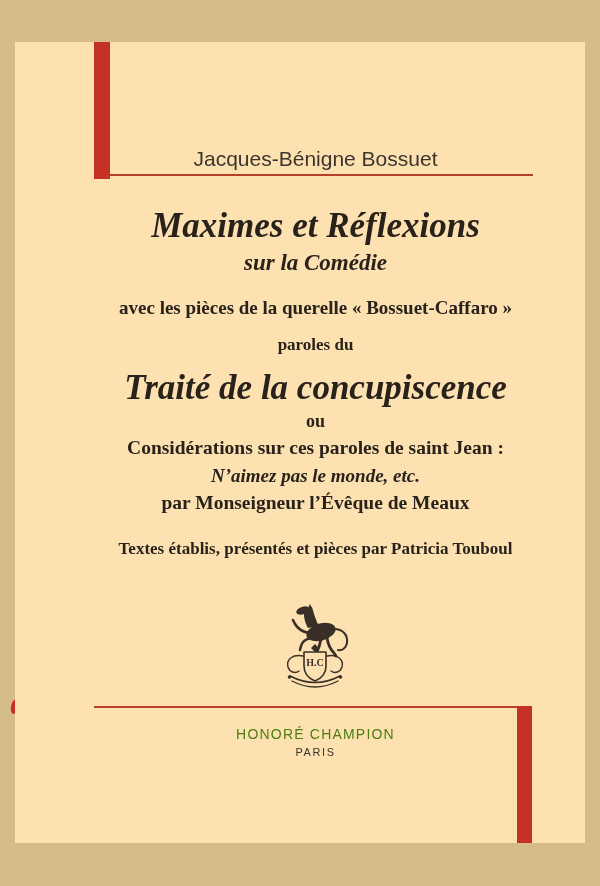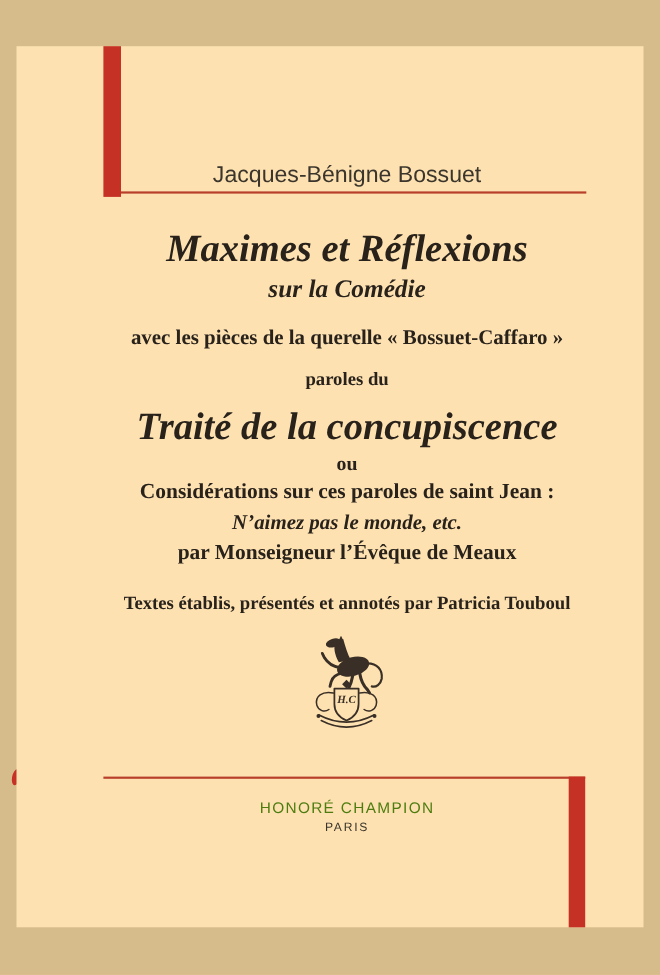--- a/index.html
+++ b/index.html
@@ -26,21 +26,21 @@
   .link2{top:369px;font-size:18px;font-weight:bold;}
   .consid1{top:395px;font-size:19.5px;font-weight:bold;}
   .consid2{top:423px;font-size:19px;font-weight:bold;font-style:italic;}
   .consid3{top:450px;font-size:19.5px;font-weight:bold;}
   .editor{top:497px;font-size:17px;font-weight:bold;}
   .pub-name{top:684px;font-family:"Liberation Sans", sans-serif;font-size:14px;
             letter-spacing:1.2px;color:#4d7c0f;}
   .pub-city{top:704px;font-family:"Liberation Sans", sans-serif;font-size:11px;
             letter-spacing:1.6px;color:#3b352c;}
 
-  .emblem{position:absolute;left:262px;top:536px;width:76px;height:94px;font-style:italic;}
+  .emblem{position:absolute;left:262px;top:562px;width:76px;height:94px;}
   .emblem svg{display:block;width:100%;height:100%;}
 </style>
 </head>
 <body>
 
 <div class="cover">
   <div class="spine-mark"></div>
 
   <div class="panel">
     <div class="bar-top"></div>
@@ -56,21 +56,21 @@
     <div class="tline link1">paroles du</div>
 
     <div class="tline title2">Traité de la concupiscence</div>
 
     <div class="tline consid1">Considérations sur ces paroles de saint Jean :</div>
 
     <div class="tline link2">ou</div>
     <div class="tline consid2">N’aimez pas le monde, etc.</div>
     <div class="tline consid3">par Monseigneur l’Évêque de Meaux</div>
 
-    <div class="tline editor">Textes établis, présentés et annotés par Patricia Touboul</div>
+    <div class="tline editor">Textes établis, présentés et pièces par Patricia Touboul</div>
 
     <div class="emblem">
       <svg viewBox="0 0 76 94" xmlns="http://www.w3.org/2000/svg" fill="none" stroke="#3a2f26" stroke-linecap="round" stroke-linejoin="round">
 
         <g>
           <path d="M57,25 C66,25 71,31 70,39 C69,44 65,47 61,46" stroke-width="2"></path>
           <ellipse cx="44" cy="28" rx="15" ry="8.5" transform="rotate(-16 44 28)" fill="#3a2f26" stroke="none"></ellipse>
           <path d="M31,24 C27,17 26,10 28,5 L35,3 C37,10 39,17 42,22 Z" fill="#3a2f26" stroke="none"></path>
           <ellipse cx="26" cy="6.5" rx="7" ry="3.8" transform="rotate(-18 26 6.5)" fill="#3a2f26" stroke="none"></ellipse>
           <polygon points="31,4 33,0 35,4" fill="#3a2f26" stroke="none"></polygon>

